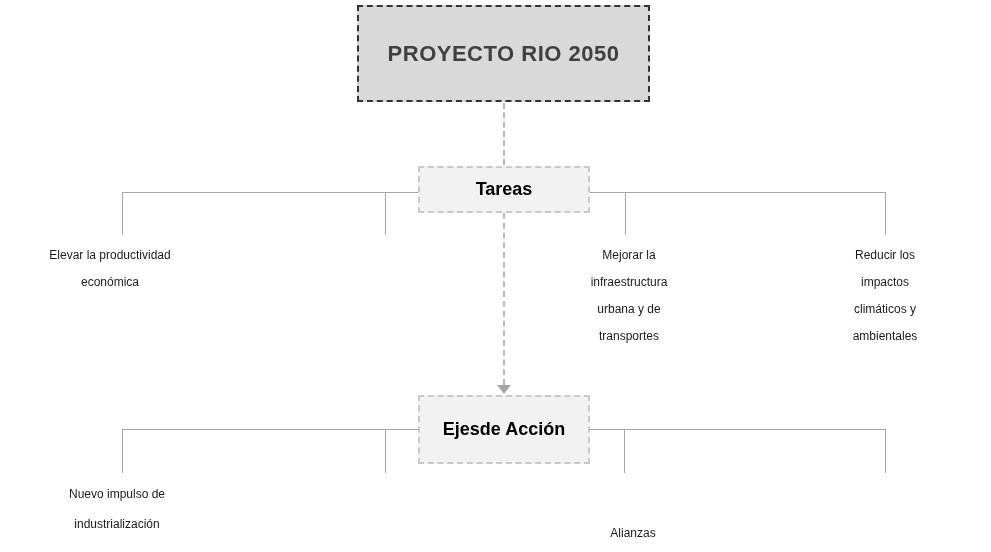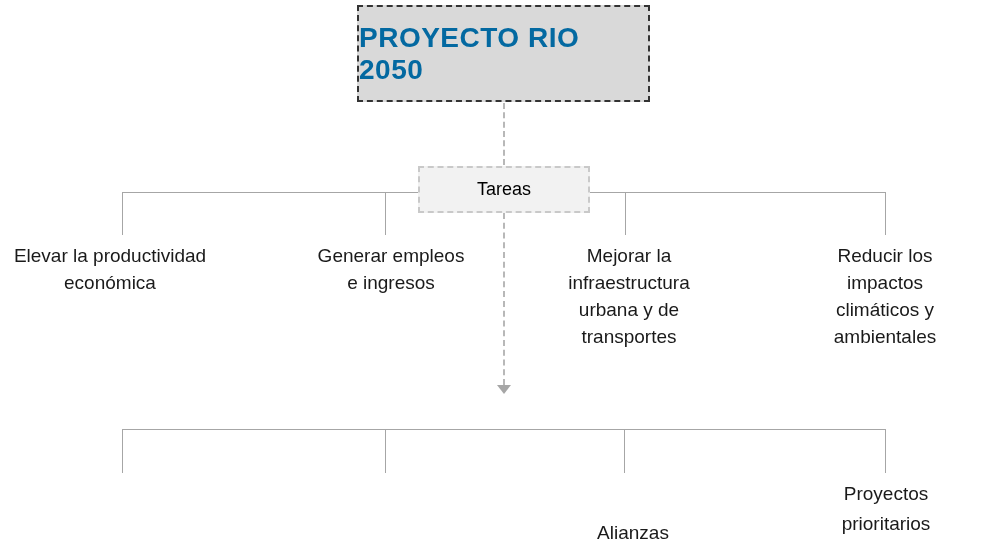--- a/index.html
+++ b/index.html
@@ -26,40 +26,40 @@
   }
   
   .root-box {
     position: absolute;
     left: 357px; top: 5px;
     width: 293px; height: 97px;
     background: #d9d9d9;
     border: 2px dashed #333333;
     box-sizing: border-box;
     display: flex; align-items: center; justify-content: center;
-    font-weight: bold; font-size: 28px; color: #0369a1;
+    font-weight: bold; font-size: 22px; color: #404040;
     letter-spacing: 0.5px;
   }
   .stage-box {
     position: absolute;
     left: 418px;
     width: 172px;
     background: #f2f2f2;
     border: 2px dashed #c9c9c9;
     box-sizing: border-box;
     display: flex; align-items: center; justify-content: center;
-    font-weight: normal; font-size: 18px; color: #000000;
+    font-weight: bold; font-size: 18px; color: #000000;
   }
   .stage-box.tareas { top: 166px; height: 47px; }
   .stage-box.ejes   { top: 395px; height: 69px; }
   .node-label {
     position: absolute;
     transform: translateX(-50%);
     text-align: center;
-    font-size: 19px;
+    font-size: 12px;
     line-height: 27px;
     white-space: pre-line;
     color: #1a1a1a;
   }
   .node-label.row2 { line-height: 30px; }
 </style>
 </head>
 <body>
 
 <div class="canvas">
@@ -78,31 +78,30 @@
   <div class="hline" style="left:122px; top:429px; width:763px;"></div>
   <div class="vline" style="left:122px; top:429px; height:44px;"></div>
   <div class="vline" style="left:385px; top:429px; height:44px;"></div>
   <div class="vline" style="left:624px; top:429px; height:44px;"></div>
   <div class="vline" style="left:885px; top:429px; height:44px;"></div>
 
   <div class="root-box">PROYECTO RIO 2050</div>
 
   <div class="stage-box tareas">Tareas</div>
 
+  <div class="stage-box ejes">Ejesde Acción</div>
 
   <div class="node-label" style="left:110px; top:242px;">Elevar la productividad
 económica</div>
-  <div class="node-label" style="left:391px; top:242px;">Generar empleos
-e ingresos</div>
   <div class="node-label" style="left:885px; top:242px;">Reducir los impactos
 climáticos y
 ambientales</div>
   <div class="node-label" style="left:629px; top:242px;">Mejorar la
 infraestructura
 urbana y de
 transportes</div>
 
+  <div class="node-label row2" style="left:117px; top:479px;">Nuevo impulso de
+industrialización</div>
   <div class="node-label row2" style="left:633px; top:479px;margin-top:39px;">Alianzas
 internacionales</div>
-  <div class="node-label row2" style="left:886px; top:479px;">Proyectos
-prioritarios</div>
 
 </div>
 
 </body></html>

